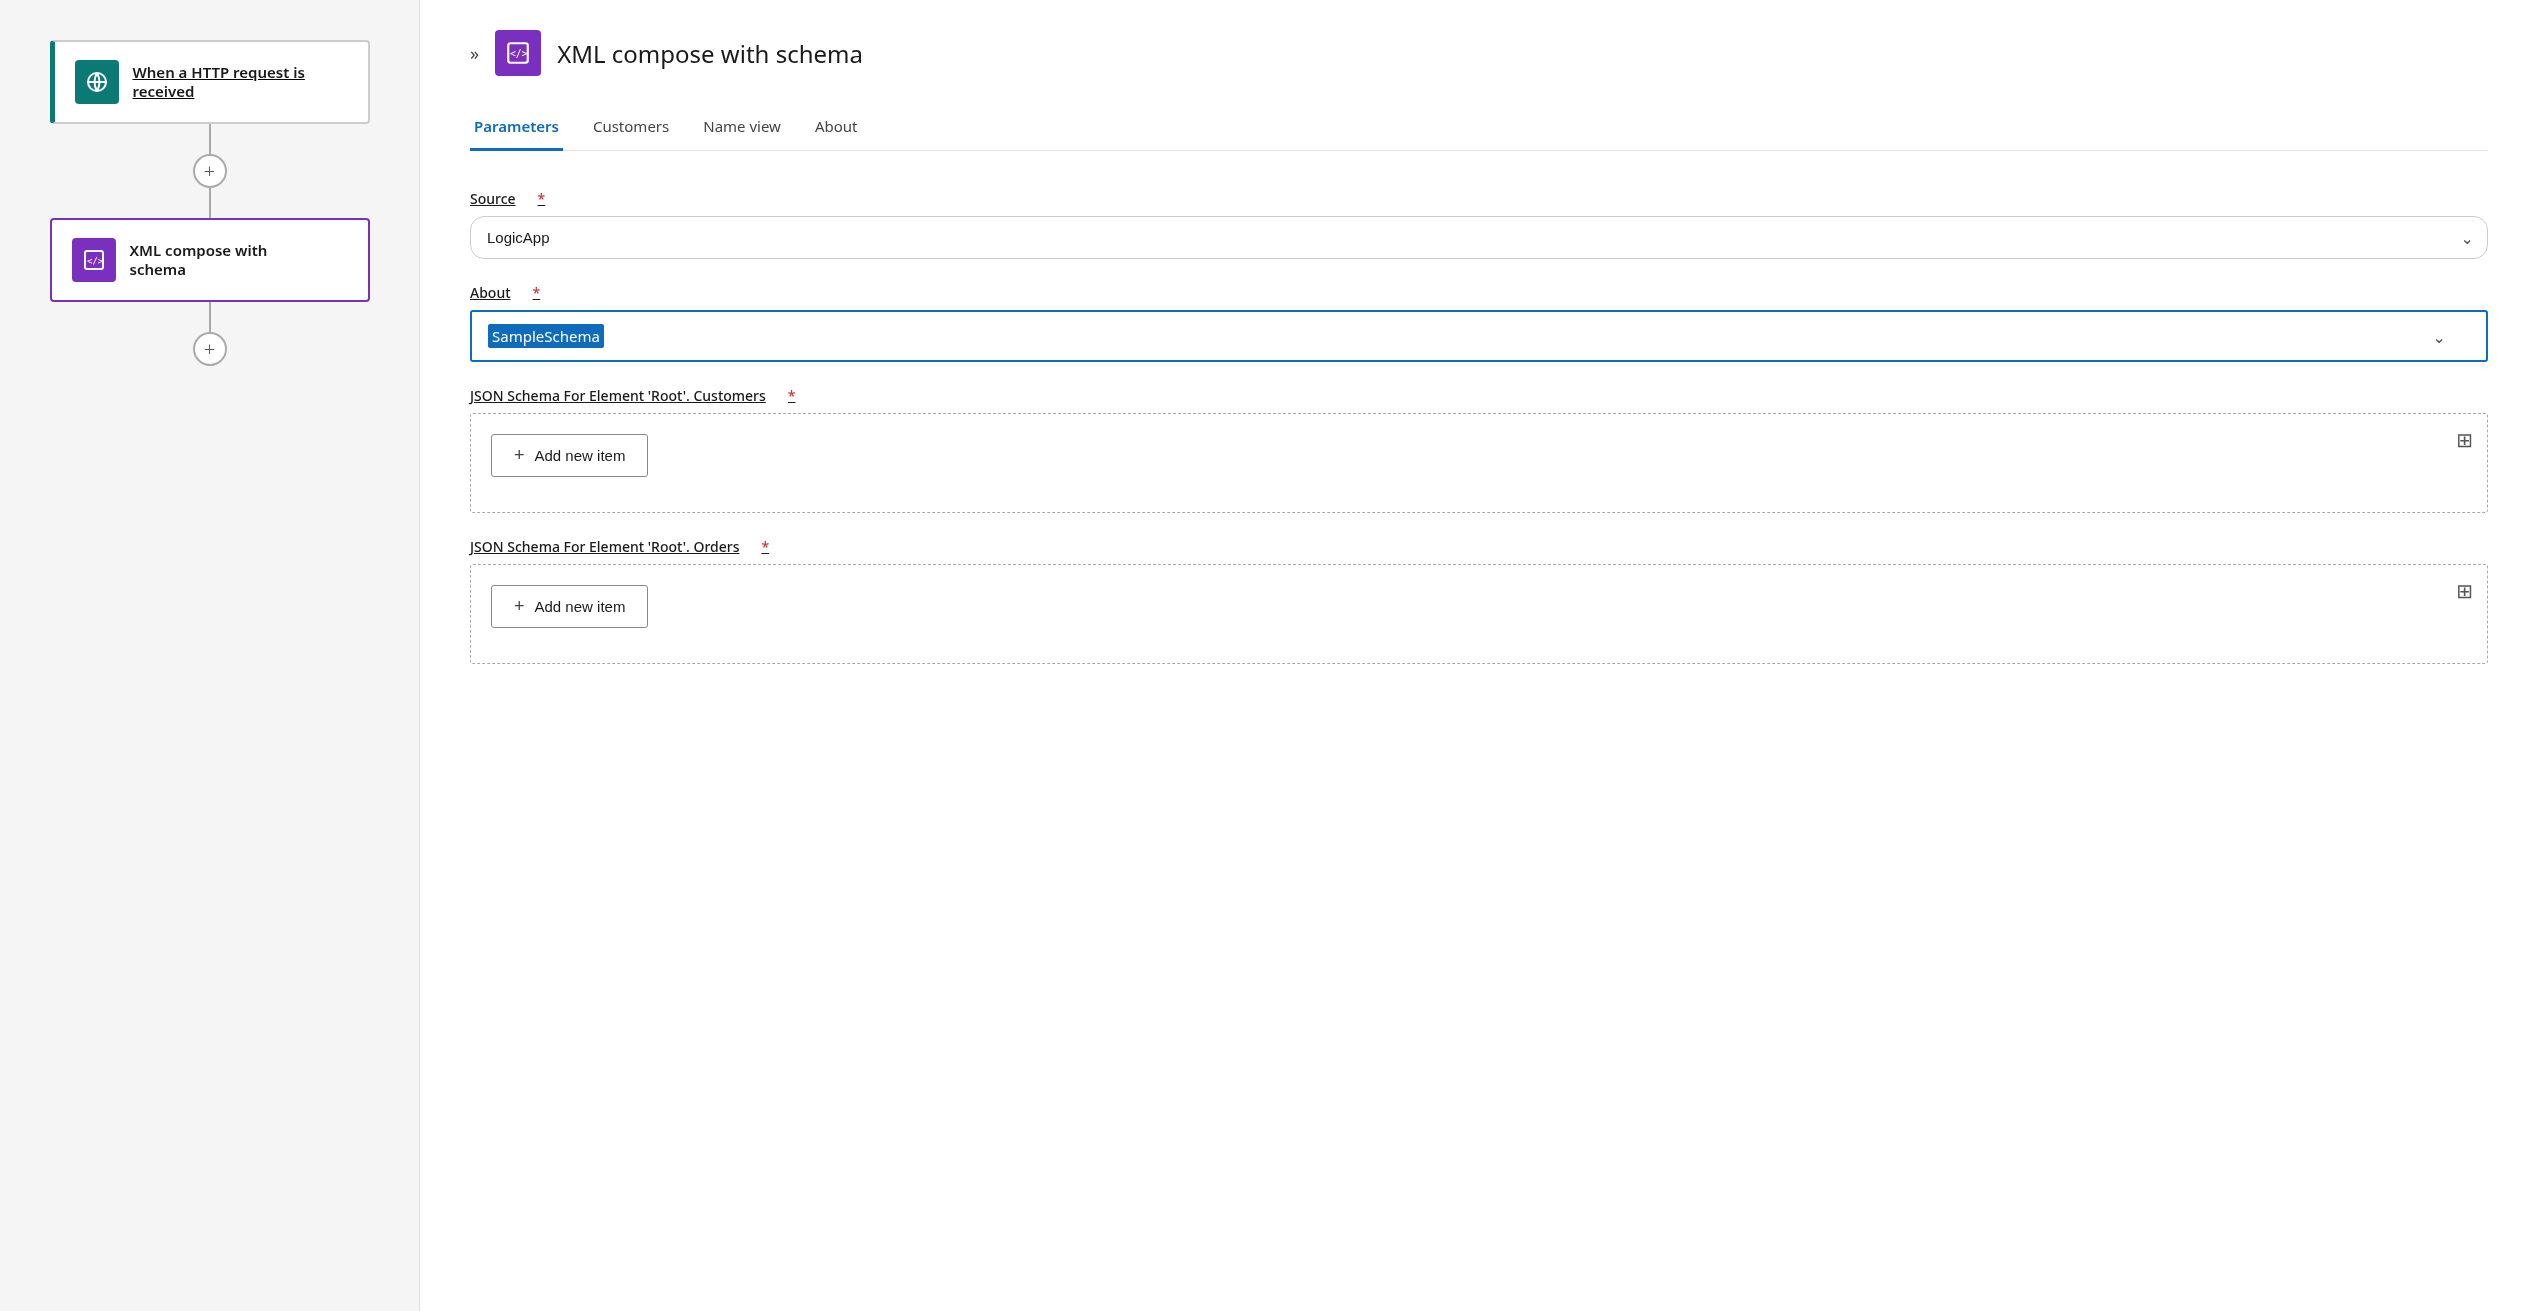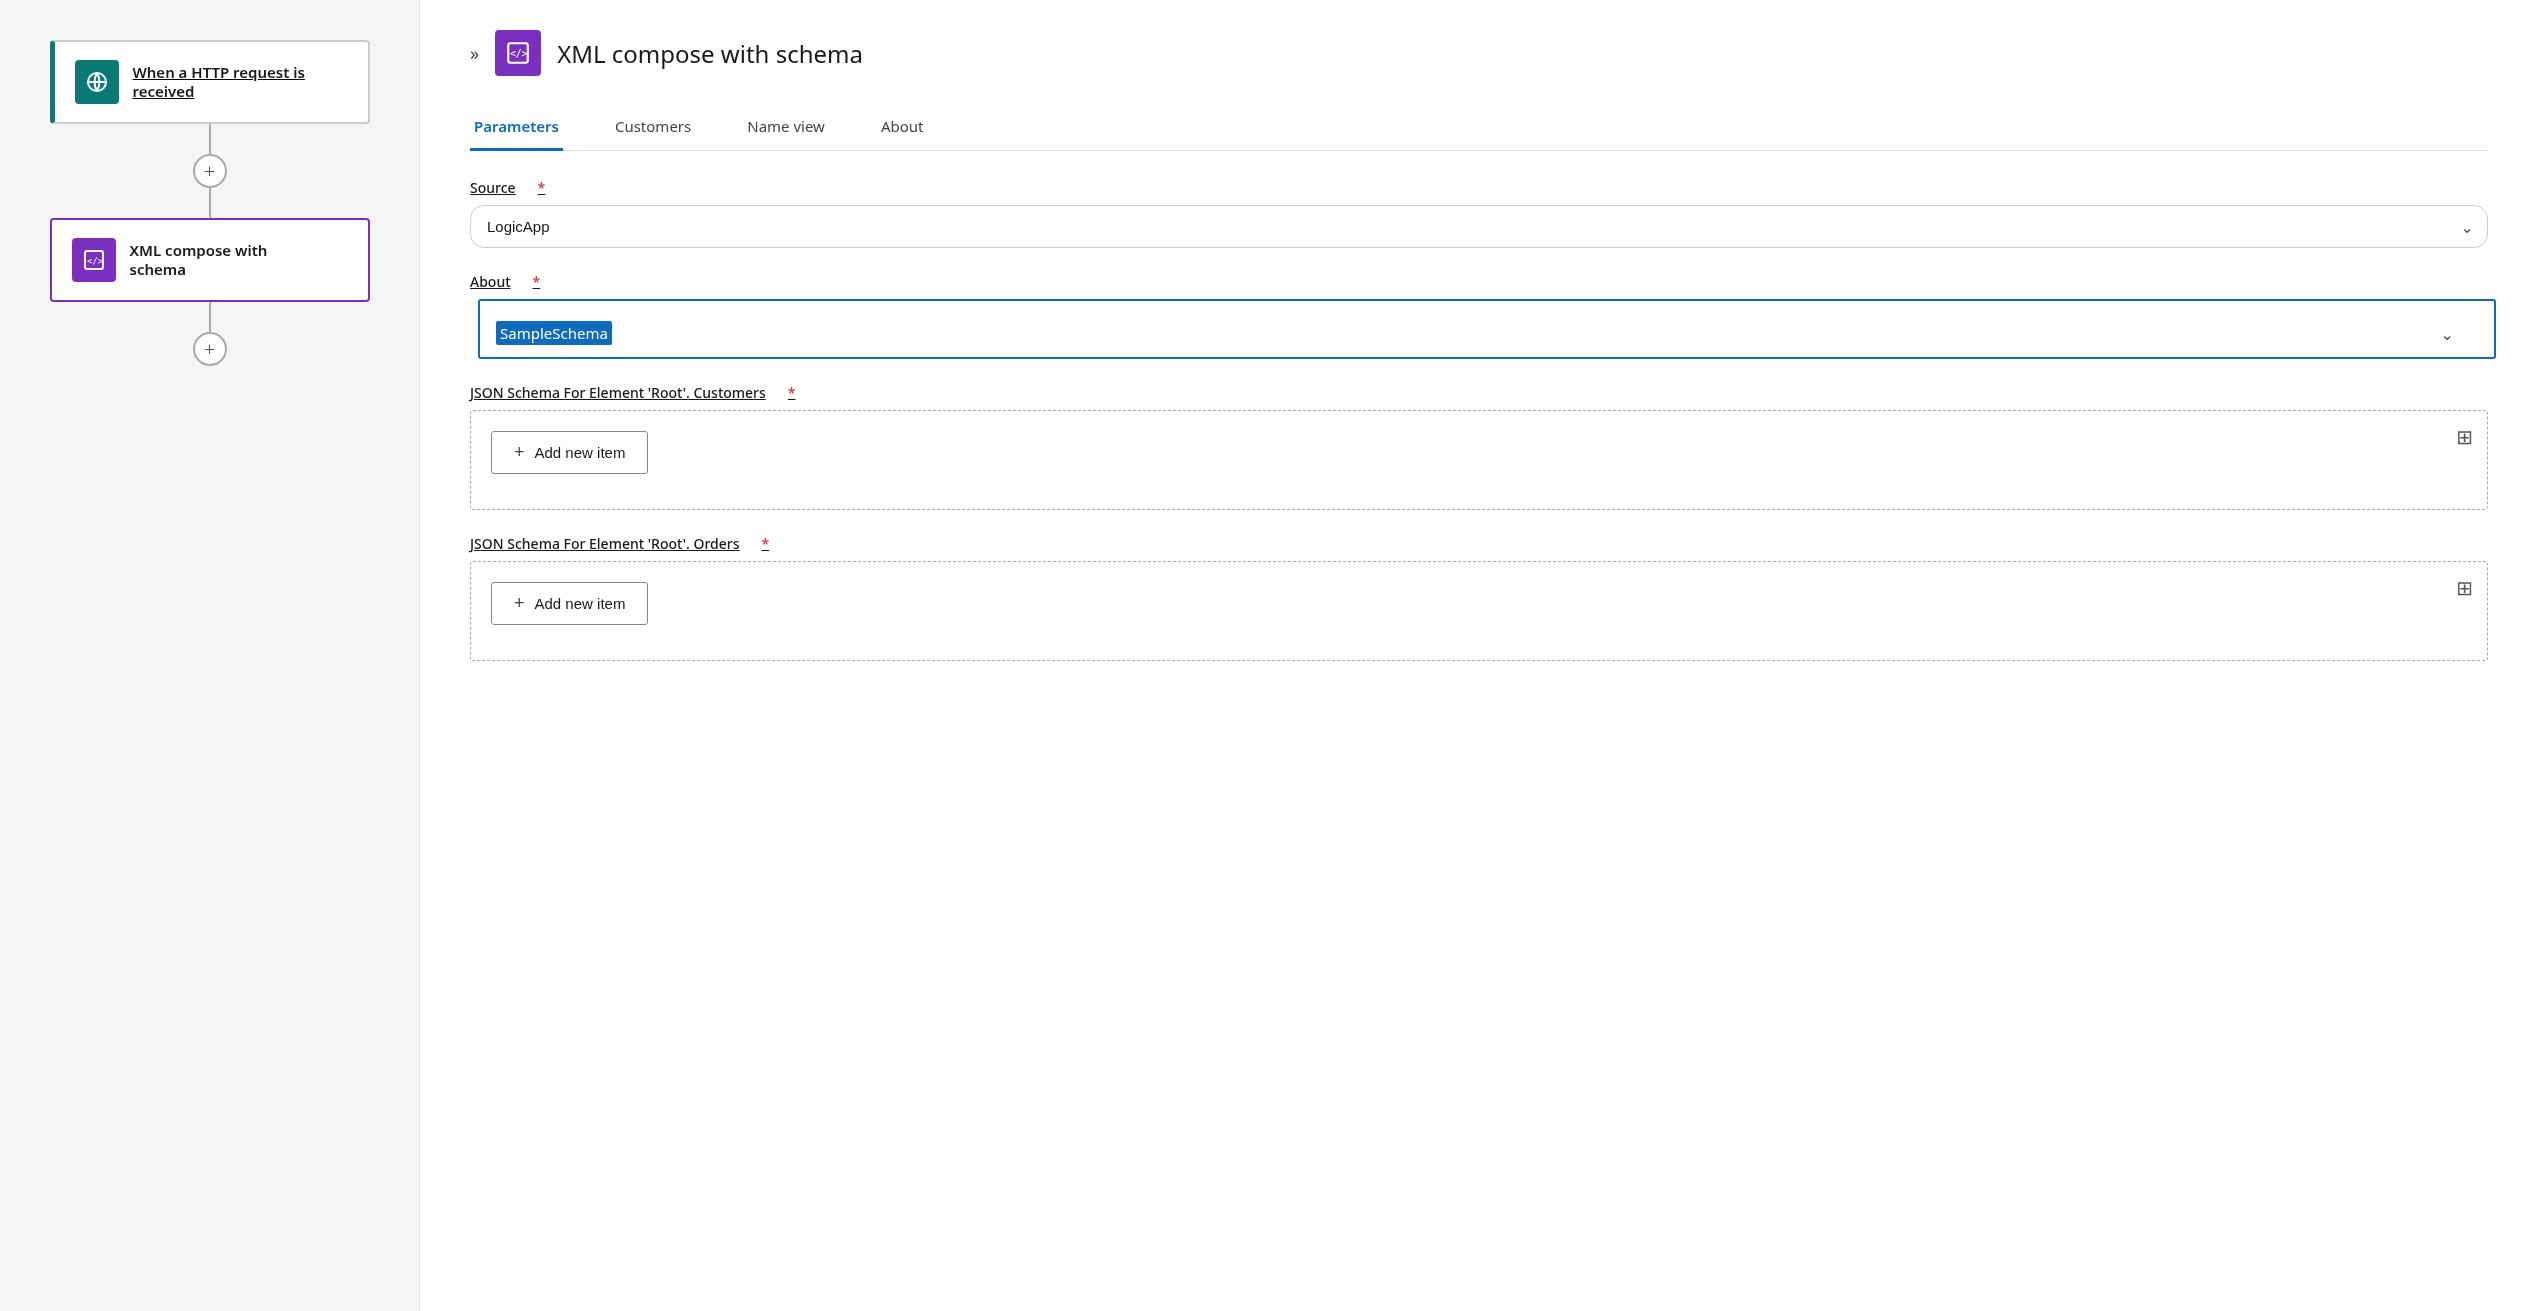--- a/index.html
+++ b/index.html
@@ -145,23 +145,23 @@
 
     .panel-header-title {
       font-size: 24px;
       font-weight: 400;
       color: #1a1a1a;
     }
 
     
     .tabs {
       display: flex;
-      gap: 48px;
+      gap: 26px;
       border-bottom: 1px solid #e0e0e0;
-      margin-bottom: 27px;
+      margin-bottom: 38px;
     }
 
     .tab {
       padding: 10px 4px 12px;
       font-size: 15px;
       color: #444;
       cursor: pointer;
       border-bottom: 3px solid transparent;
       margin-bottom: -1px;
       text-decoration: none;
@@ -265,30 +265,29 @@
     .name-select-wrapper {
       position: relative;
       width: 100%;
     }
 
     
     .name-display {
       width: 100%;
       border: 2px solid #0f6cbd;
       border-radius: 3px;
-      padding: 20px 40px 12px 16px;
+      padding: 12px 40px 12px 16px;
       font-size: 15px;
       color: #1a1a1a;
       background: #fff;
       display: flex;
       align-items: flex-end;
       justify-content: space-between;
       cursor: pointer;
       position: relative;
-      margin-left: 8px;
     }
 
     .name-display-text {
       background: #0f6cbd;
       color: #fff;
       padding: 2px 4px;
       border-radius: 2px;
     }
   </style>
 </head>

